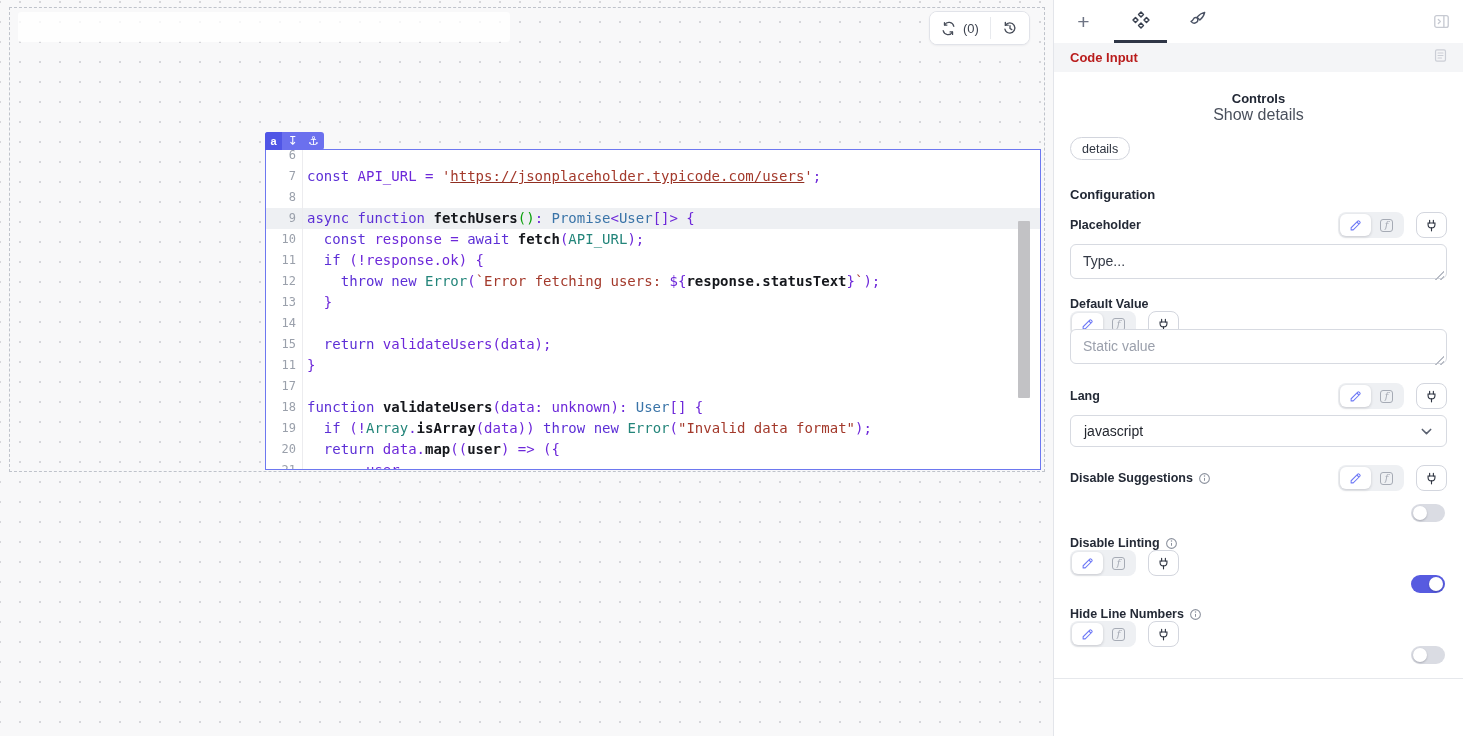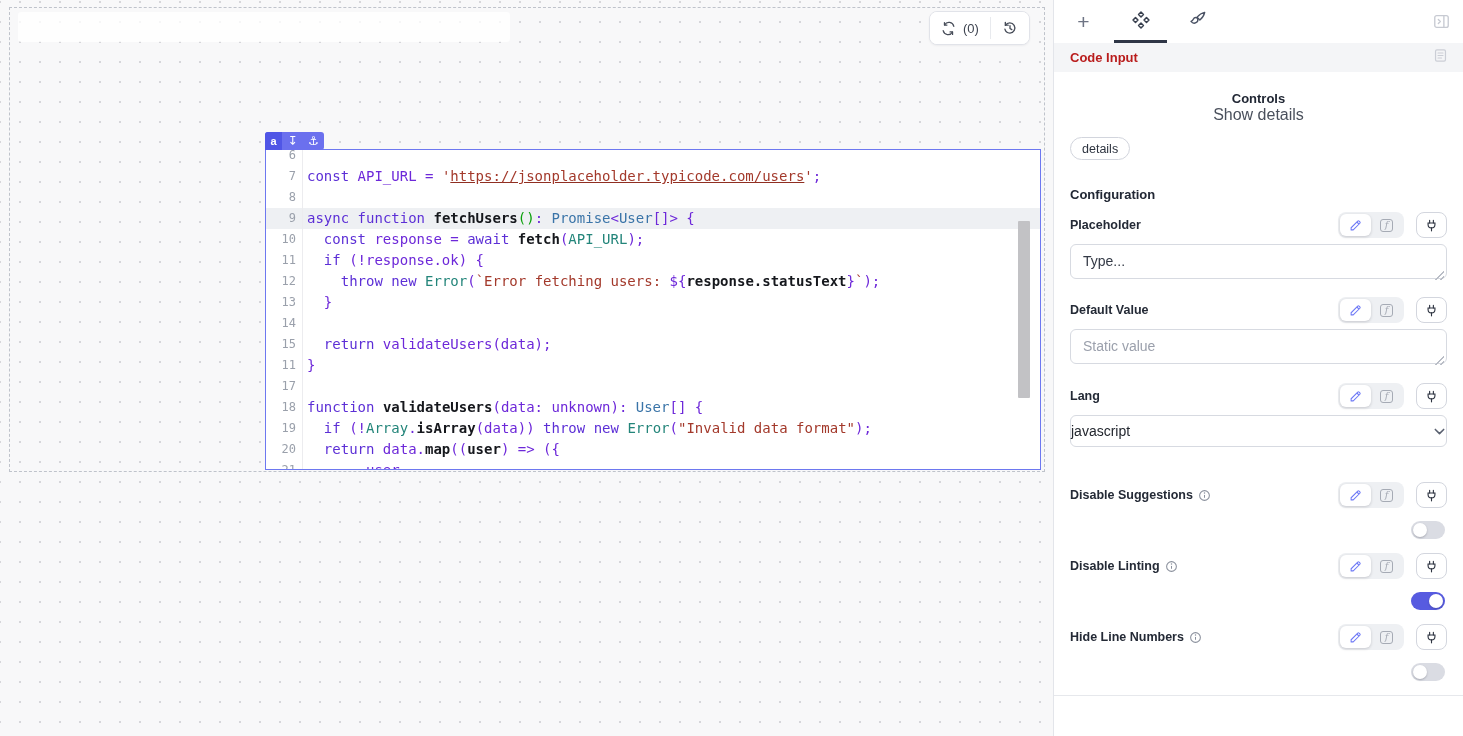--- a/index.html
+++ b/index.html
@@ -103,32 +103,32 @@
   .ta { width:100%; height:35px; margin-top:6px; border:1px solid #d7dae1; border-radius:6px;
         background:#fff; resize:none; padding:8px 12px 0; font-family:"Liberation Sans",sans-serif;
         font-size:14px; color:#343a46; outline:none; position:relative; }
   .ta::placeholder { color:#9ba0ac; }
   .ta-wrap { position:relative; }
   .grip { position:absolute; right:3px; bottom:3px; width:9px; height:9px; pointer-events:none;
           background:linear-gradient(315deg, transparent 2px, #b9bdc6 2px 3.5px, transparent 3.5px 5.5px, #b9bdc6 5.5px 7px, transparent 7px); }
 
   .select { width:100%; height:32px; margin-top:6px; border:1px solid #d7dae1; border-radius:6px;
             background:#fff; display:flex; align-items:center; justify-content:space-between;
-            padding:0 0; font-size:14px; color:#23272f; cursor:pointer; }
+            padding:0 13px; font-size:14px; color:#23272f; cursor:pointer; }
 
   .toggle-row { display:flex; justify-content:flex-end; margin-top:13px; padding-right:2px; }
   .toggle { width:34px; height:18px; border-radius:9px; background:#dadce3; position:relative;
             cursor:pointer; transition:background .1s; }
   .toggle .knob { position:absolute; top:2px; left:2px; width:14px; height:14px; border-radius:50%;
                   background:#fff; box-shadow:0 1px 2px rgba(20,24,40,.25); }
   .toggle.on { background:#575be0; }
   .toggle.on .knob { left:auto; right:2px; }
 
-  .mt10 { margin-top:10px; } .mt14 { margin-top:14px; } .mt15 { margin-top:15px; }
-  .mt18 { margin-top:35px;gap:36px; }
+  .mt10 { margin-top:10px; } .mt14 { margin-top:14px;flex-direction:column; } .mt15 { margin-top:15px; }
+  .mt18 { margin-top:18px;gap:36px; }
   .panel-divider { margin-top:14px; height:1px; background:#e6e8ec;
                    margin-left:-16px; margin-right:-16px; }
 </style>
 </head>
 <body>
 
 <div class="canvas">
   <div class="dashed-region"></div>
   <div class="top-strip"></div>
 

